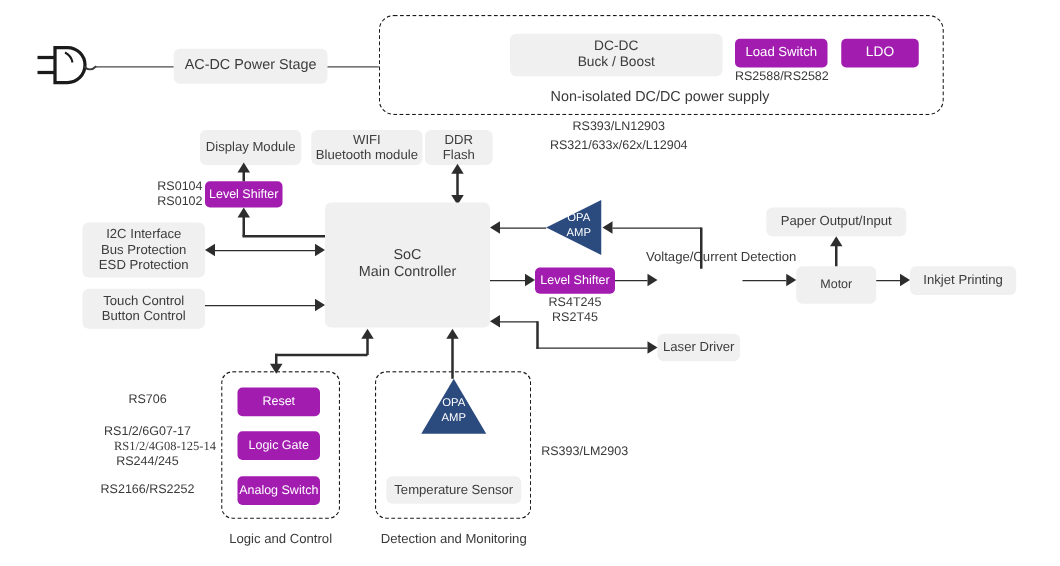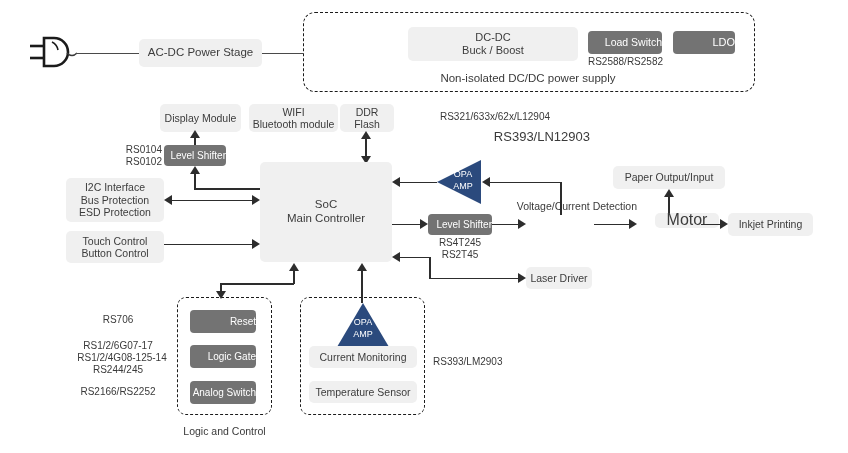--- a/index.html
+++ b/index.html
@@ -3,21 +3,21 @@
 <meta charset="utf-8">
 <style>
   html,body{margin:0;padding:0;background:#ffffff;}
   body{font-family:"Liberation Sans","DejaVu Sans",sans-serif;color:#3a3a3a;}
   #stage{position:relative;width:848px;height:453px;background:#fff;overflow:hidden;}
 
   
   .blk{position:absolute;box-sizing:border-box;display:flex;align-items:center;
        justify-content:center;text-align:center;border-radius:5px;line-height:1.18;}
   .grey{background:#f0f0f0;color:#3c3c3c;}
-  .navy{background:#737373;color:#ffffff;border-radius:4px;justify-content:flex-end;}
+  .navy{background:#a21caf;color:#ffffff;border-radius:4px;}
   .lbl{position:absolute;color:#3a3a3a;text-align:center;line-height:1.25;white-space:pre;}
   .lbl.left{text-align:right;}
   .dash{position:absolute;box-sizing:border-box;border:1.6px dashed #1b1b1b;border-radius:12px;}
   .dash.thin{border-width:1.3px;border-radius:9px;}
 
   
   .ln{position:absolute;background:#4a4a4a;}
   .h{height:1.5px;}
   .v{width:1.5px;}
   .ln.dk{background:#2d2d2d;}
@@ -128,21 +128,21 @@
   <div class="ah r" style="left:252px;top:239px;"></div>
 
   <div class="tri" style="left:437px;top:160px;width:44px;height:44px;">
     <svg width="44" height="44" viewBox="0 0 44 44">
       <polygon points="44,0 44,44 0,22" fill="#2b4a7d"></polygon>
     </svg>
     <div class="tt" style="top:9px;font-size:9px;left:8px;">OPA</div>
     <div class="tt" style="top:21px;font-size:9px;left:8px;">AMP</div>
   </div>
 
-  <div class="lbl" style="left:400px;top:129px;width:190px;font-size:13px;text-align:right;">RS393/LN12903</div>
+  <div class="lbl" style="left:400px;top:96px;width:190px;font-size:10px;">RS393/LN12903</div>
   <div class="lbl" style="left:400px;top:111px;width:190px;font-size:10px;">RS321/633x/62x/L12904</div>
 
   <div class="lbl" style="left:457px;top:160px;width:180px;font-size:10.5px;text-align:right;margin-top:40px;">Voltage/Current Detection</div>
 
   <div class="ln h dk" style="left:400px;top:181.5px;width:37px;"></div>
   <div class="ah l" style="left:392px;top:177px;"></div>
 
   <div class="ln v dk" style="left:560px;top:181.5px;height:33px;"></div>
   <div class="ln h dk" style="left:490px;top:181.5px;width:71px;"></div>
   <div class="ah l" style="left:482px;top:177px;"></div>
@@ -152,21 +152,21 @@
   </div>
   <div class="lbl" style="left:428px;top:237px;width:64px;font-size:10px;">RS4T245</div>
   <div class="lbl" style="left:428px;top:249px;width:64px;font-size:10px;">RS2T45</div>
 
   <div class="ln h dk" style="left:392px;top:223.5px;width:28px;"></div>
   <div class="ah r" style="left:420px;top:219px;"></div>
 
   <div class="ln h dk" style="left:492px;top:223.5px;width:26px;"></div>
   <div class="ah r" style="left:518px;top:219px;"></div>
 
-  <div class="blk grey" style="left:655px;top:213px;width:64px;height:15px;font-size:16px;">
+  <div class="blk grey" style="left:637px;top:213px;width:64px;height:30px;font-size:10px;">
     <span>Motor</span>
   </div>
   <div class="ln h dk" style="left:594px;top:223.5px;width:35px;"></div>
   <div class="ah r" style="left:629px;top:219px;"></div>
 
   <div class="blk grey" style="left:613px;top:166px;width:112px;height:23px;font-size:10.5px;">
     <span>Paper Output/Input</span>
   </div>
   <div class="ln v dk" style="left:668px;top:196px;height:17px;"></div>
   <div class="ah u" style="left:664px;top:189px;"></div>
@@ -194,45 +194,43 @@
   <div class="blk navy" style="left:190px;top:345px;width:66px;height:23px;font-size:10px;">
     <span>Logic Gate</span>
   </div>
   <div class="blk navy" style="left:190px;top:381px;width:66px;height:23px;font-size:10px;">
     <span>Analog Switch</span>
   </div>
   <div class="lbl" style="left:172px;top:425px;width:105px;font-size:10.5px;">Logic and Control</div>
 
   <div class="lbl" style="left:58px;top:314px;width:120px;font-size:10px;">RS706</div>
   <div class="lbl" style="left:58px;top:340px;width:120px;font-size:10px;">RS1/2/6G07-17</div>
-  <div class="lbl" style="left:62px;top:352px;width:120px;font-size:10px;">RS1/2/4G08-125-14</div>
+  <div class="lbl" style="left:72px;top:352px;width:120px;font-size:10px;font-family:Liberation Serif, serif;">RS1/2/4G08-125-14</div>
   <div class="lbl" style="left:58px;top:364px;width:120px;font-size:10px;">RS244/245</div>
   <div class="lbl" style="left:58px;top:386px;width:120px;font-size:10px;">RS2166/RS2252</div>
 
   <div class="ln v dk" style="left:293px;top:270px;height:14px;"></div>
   <div class="ln h dk" style="left:220px;top:283px;width:74px;"></div>
   <div class="ln v dk" style="left:220px;top:283px;height:9px;"></div>
   <div class="ah u" style="left:289px;top:263px;"></div>
   <div class="ah d" style="left:216px;top:291px;"></div>
 
   <div class="dash thin" style="left:300px;top:297px;width:125px;height:118px;"></div>
 
   <div class="tri" style="left:337px;top:303px;width:52px;height:44px;">
     <svg width="52" height="44" viewBox="0 0 52 44">
       <polygon points="26,0 52,44 0,44" fill="#2b4a7d"></polygon>
     </svg>
     <div class="tt" style="top:14px;font-size:9px;">OPA</div>
     <div class="tt" style="top:26px;font-size:9px;">AMP</div>
   </div>
 
-  <div class="blk grey" style="left:309px;top:346px;width:108px;height:22px;font-size:10.5px;">
-    <span>Current Monitoring</span>
-  </div>
   <div class="blk grey" style="left:309px;top:381px;width:108px;height:22px;font-size:10.5px;">
     <span>Temperature Sensor</span>
   </div>
+  <div class="lbl" style="left:297px;top:425px;width:132px;font-size:10.5px;">Detection and Monitoring</div>
 
   <div class="lbl" style="left:433px;top:356px;width:150px;font-size:10px;text-align:left;">RS393/LM2903</div>
 
   <div class="ln v dk" style="left:361px;top:270px;height:33px;"></div>
   <div class="ah u" style="left:357px;top:263px;"></div>
 
 </div>
 
 </body></html>

